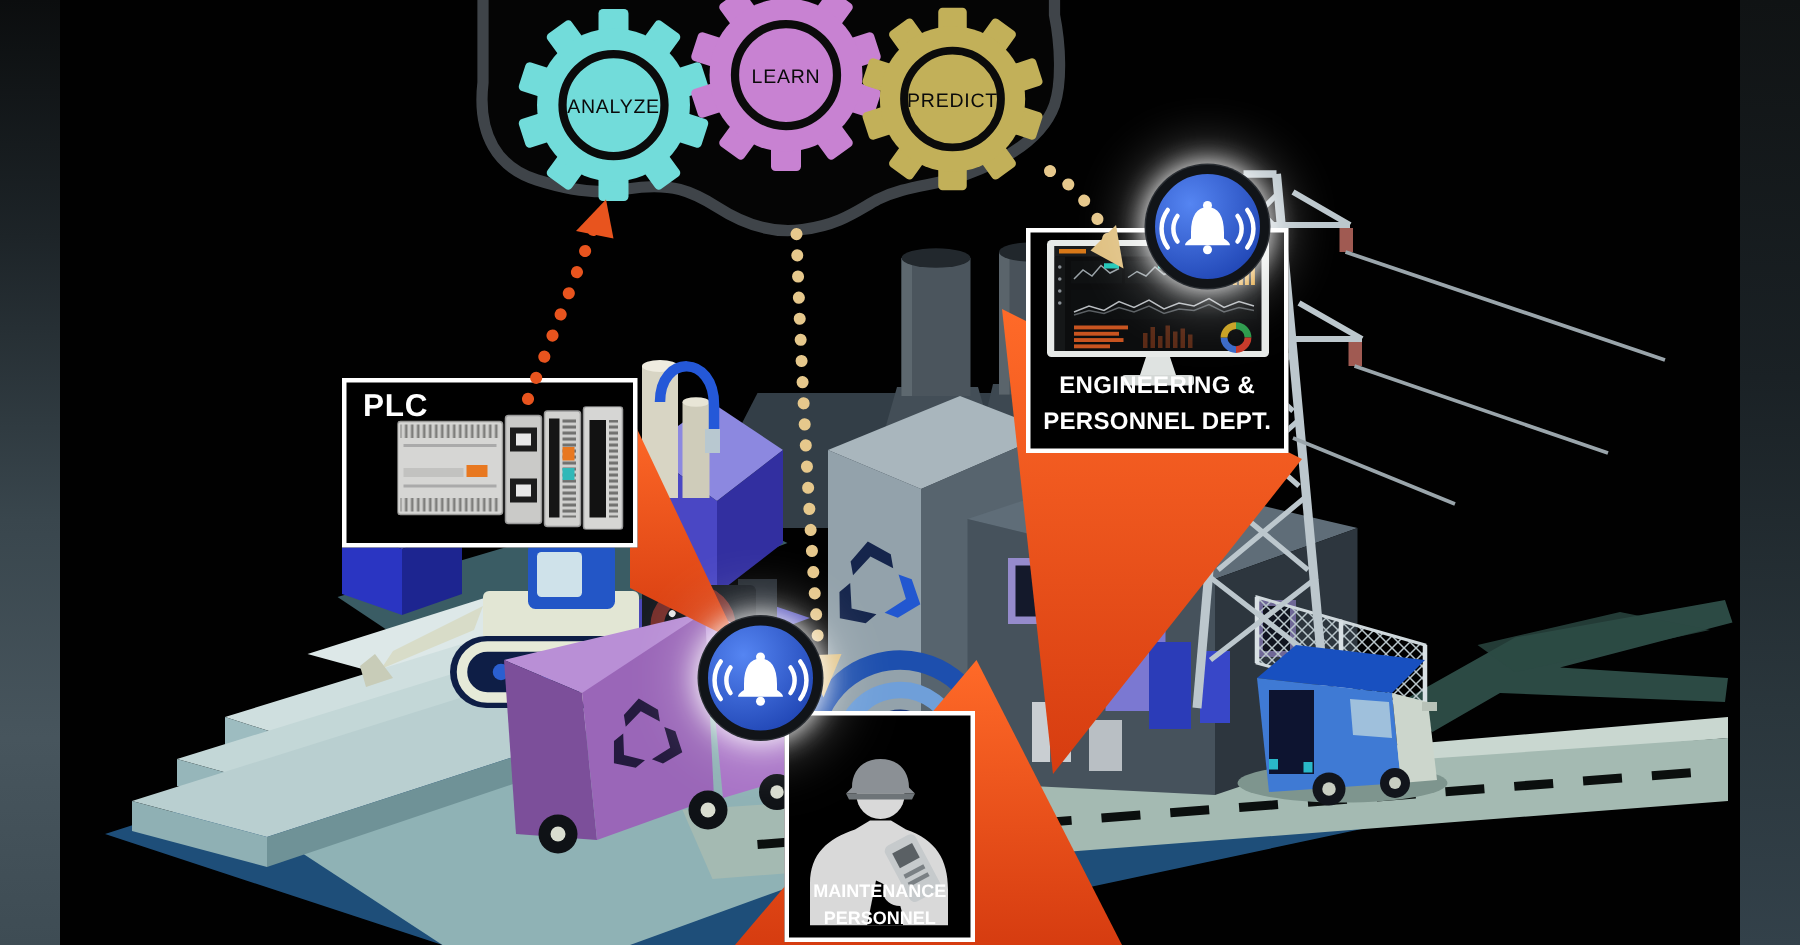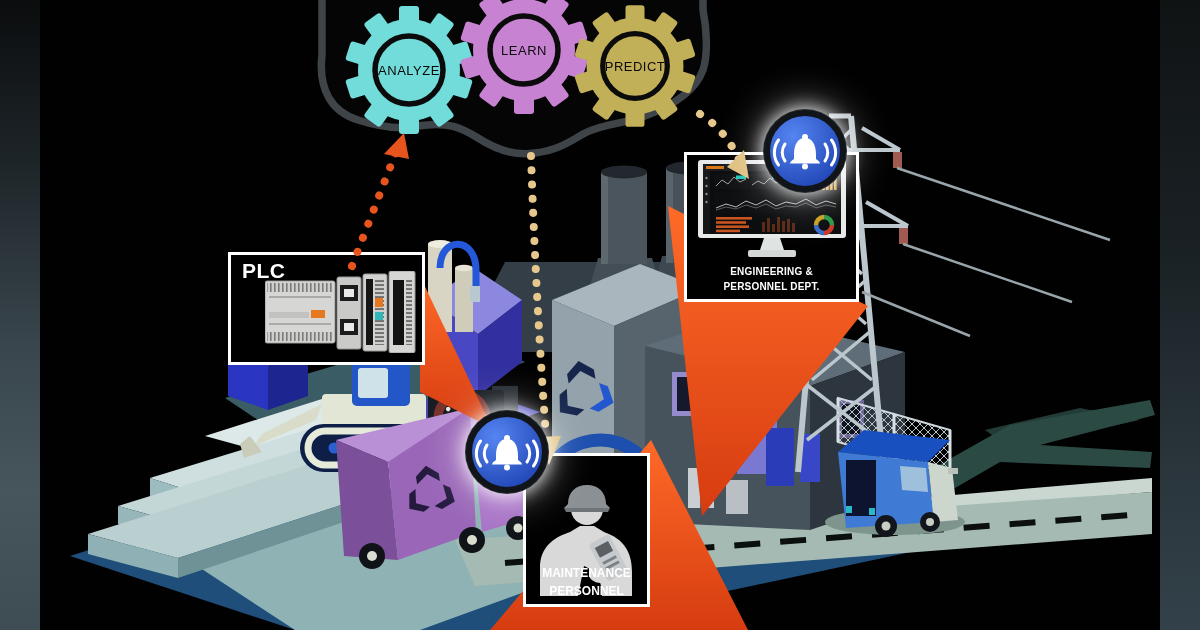--- a/index.html
+++ b/index.html
@@ -10,22 +10,22 @@
   .edge.right{right:0;background:linear-gradient(180deg,#101314 0%,#1a2125 40%,#2a363c 75%,#33414a 100%);}
   svg{display:block;}
   .layer{position:absolute;left:0;top:0;}
   .callout{position:absolute;background:#000;border:3px solid #fff;box-sizing:border-box;}
   .plc-box{left:228px;top:252px;width:197px;height:113px;text-align:center;}
   .plc-label{position:absolute;left:11px;top:4px;color:#fff;font-weight:bold;font-size:21px;letter-spacing:.5px;}
   .plc-art{position:absolute;right:5px;top:16px;}
   .eng-box{left:684px;top:152px;width:175px;height:150px;}
   .eng-art{position:absolute;left:50%;transform:translateX(-50%);top:5px;}
   .eng-label{position:absolute;bottom:5px;width:100%;text-align:center;color:#fff;
-             font-weight:bold;font-size:10px;line-height:1.5;letter-spacing:.2px;}
-  .maint-box{left:523px;top:453px;width:127px;height:154px;overflow:hidden;}
+             font-weight:bold;font-size:16px;line-height:1.5;letter-spacing:.2px;}
+  .maint-box{left:523px;top:474px;width:127px;height:154px;overflow:hidden;}
   .maint-art{position:absolute;left:50%;transform:translateX(-50%);top:8px;}
   .maint-label{position:absolute;bottom:3px;width:100%;text-align:center;color:#fff;
                font-weight:bold;font-size:12px;line-height:1.55;}
   .bell{position:absolute;filter:drop-shadow(0 0 9px rgba(255,255,255,.95)) drop-shadow(0 0 20px rgba(255,255,255,.5));}
   .gear-label{font-size:13px;fill:#0a0a0a;text-anchor:middle;letter-spacing:.5px;}
 </style>
 </head>
 <body>
 
 <div class="stage">

